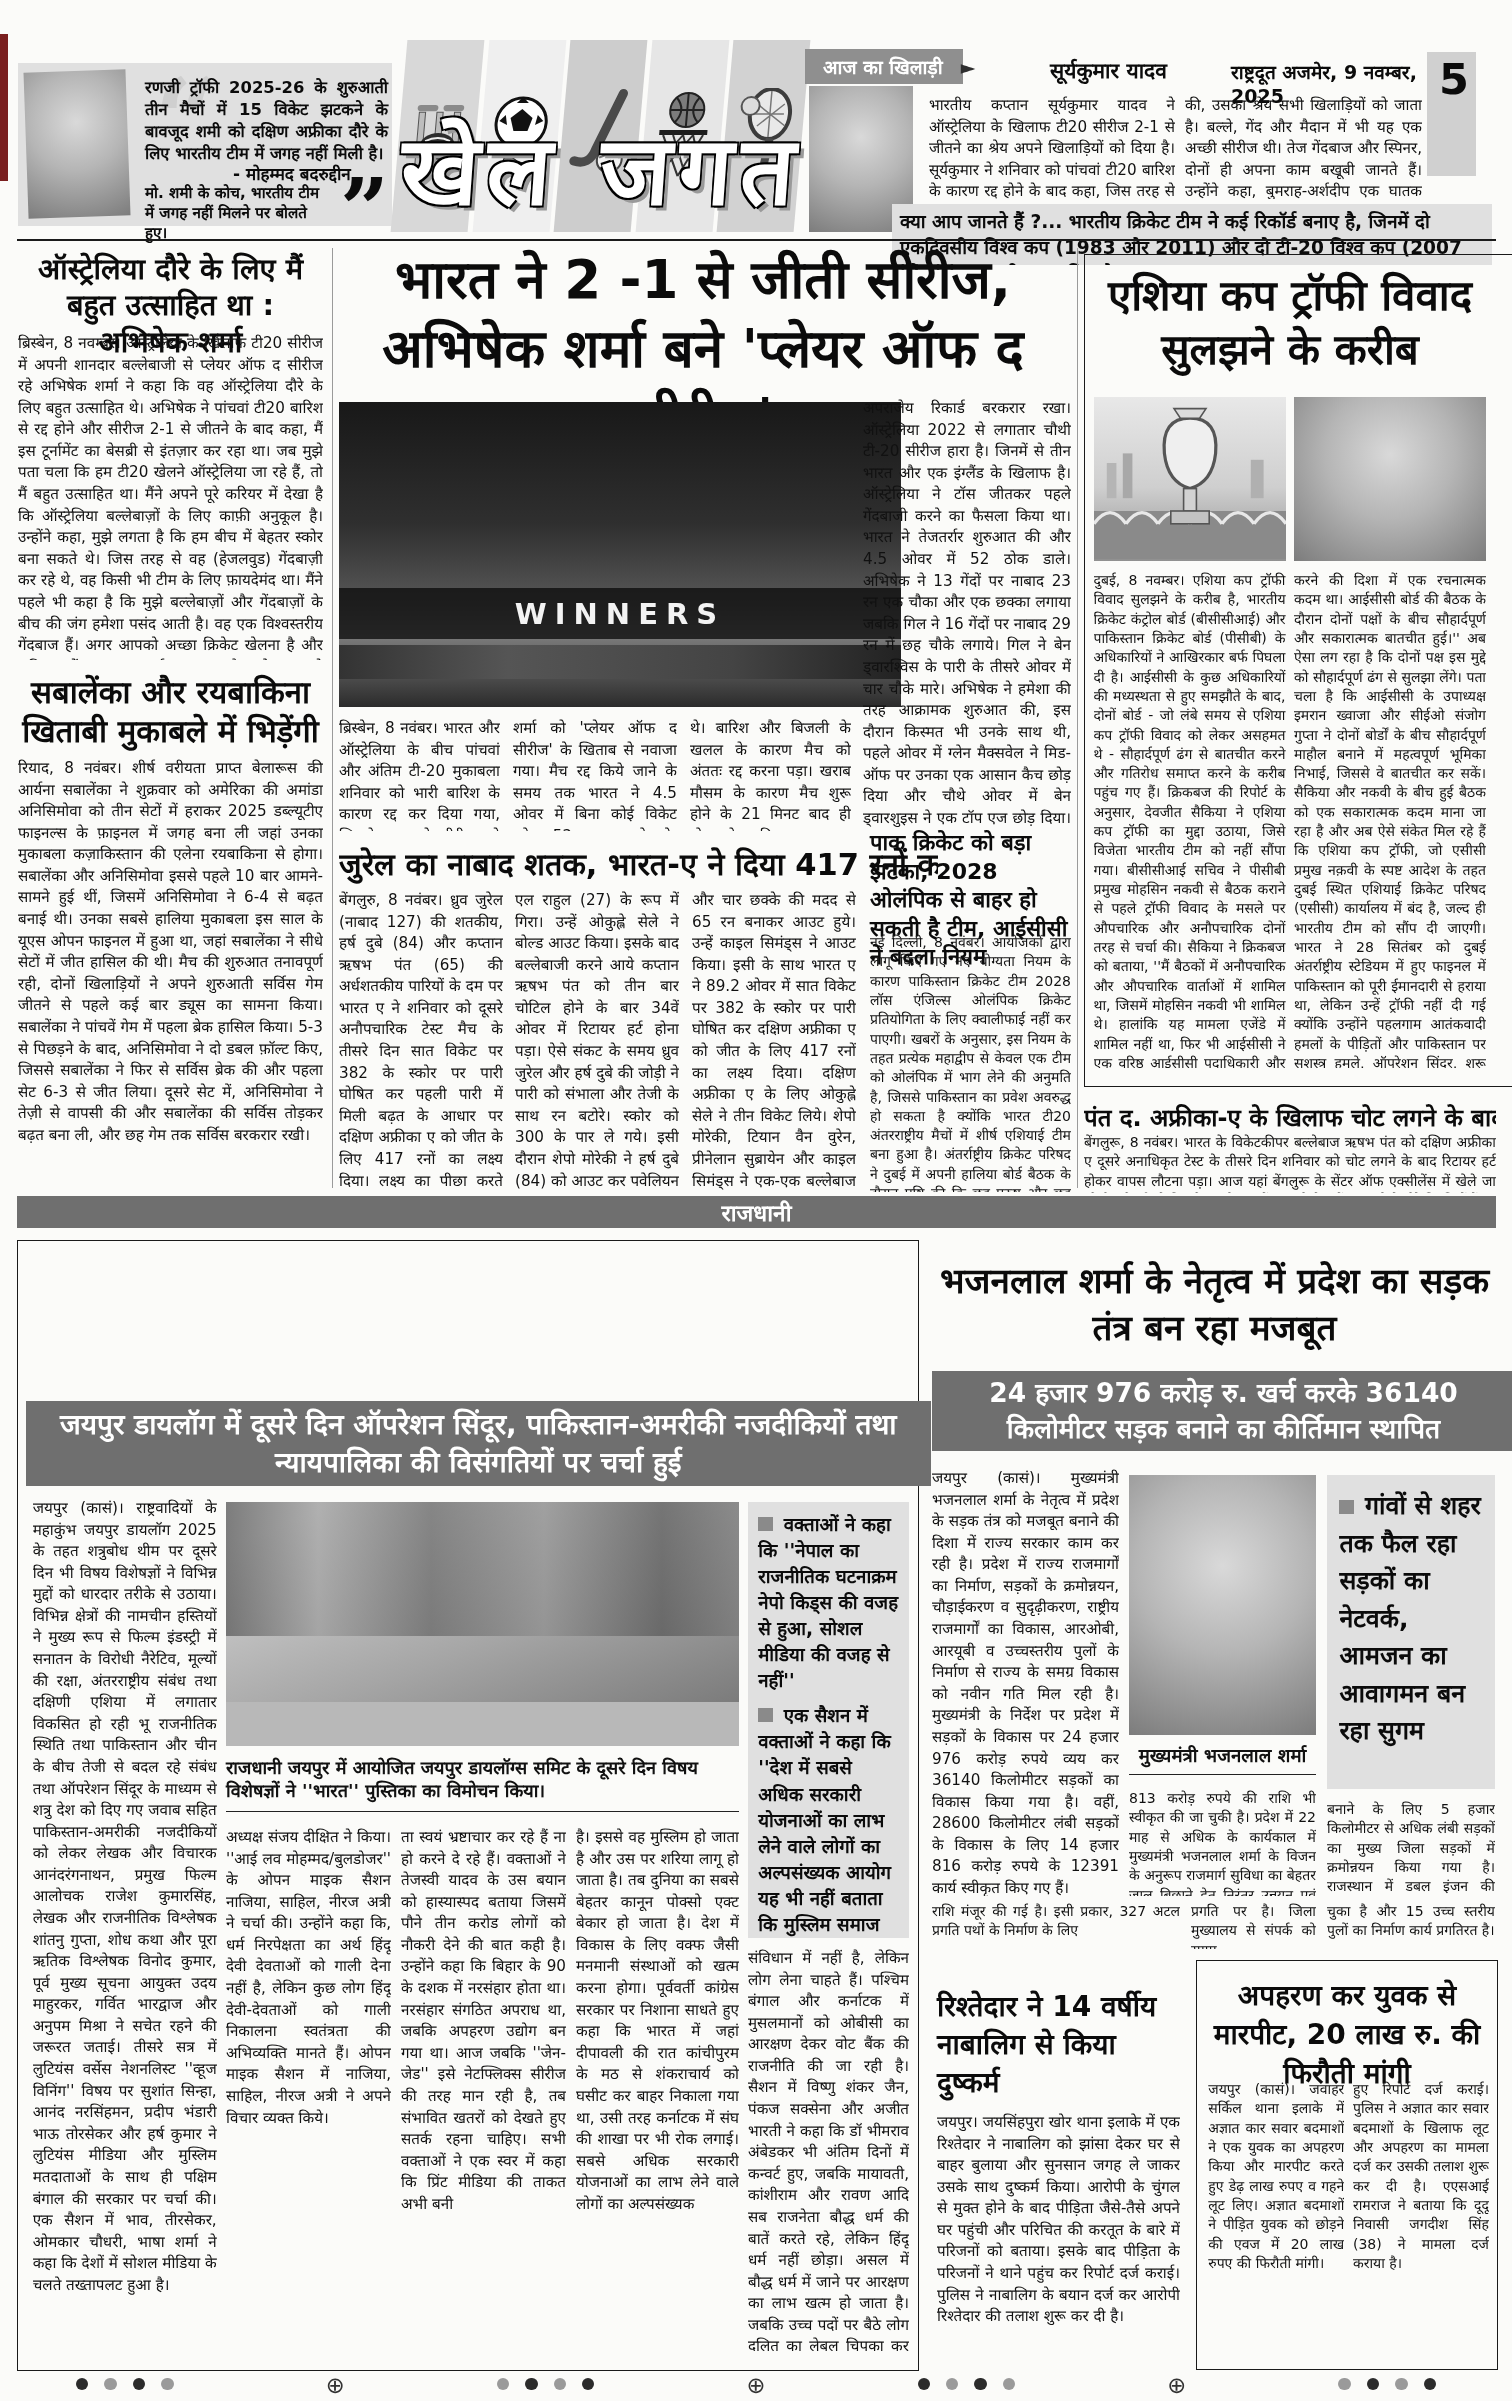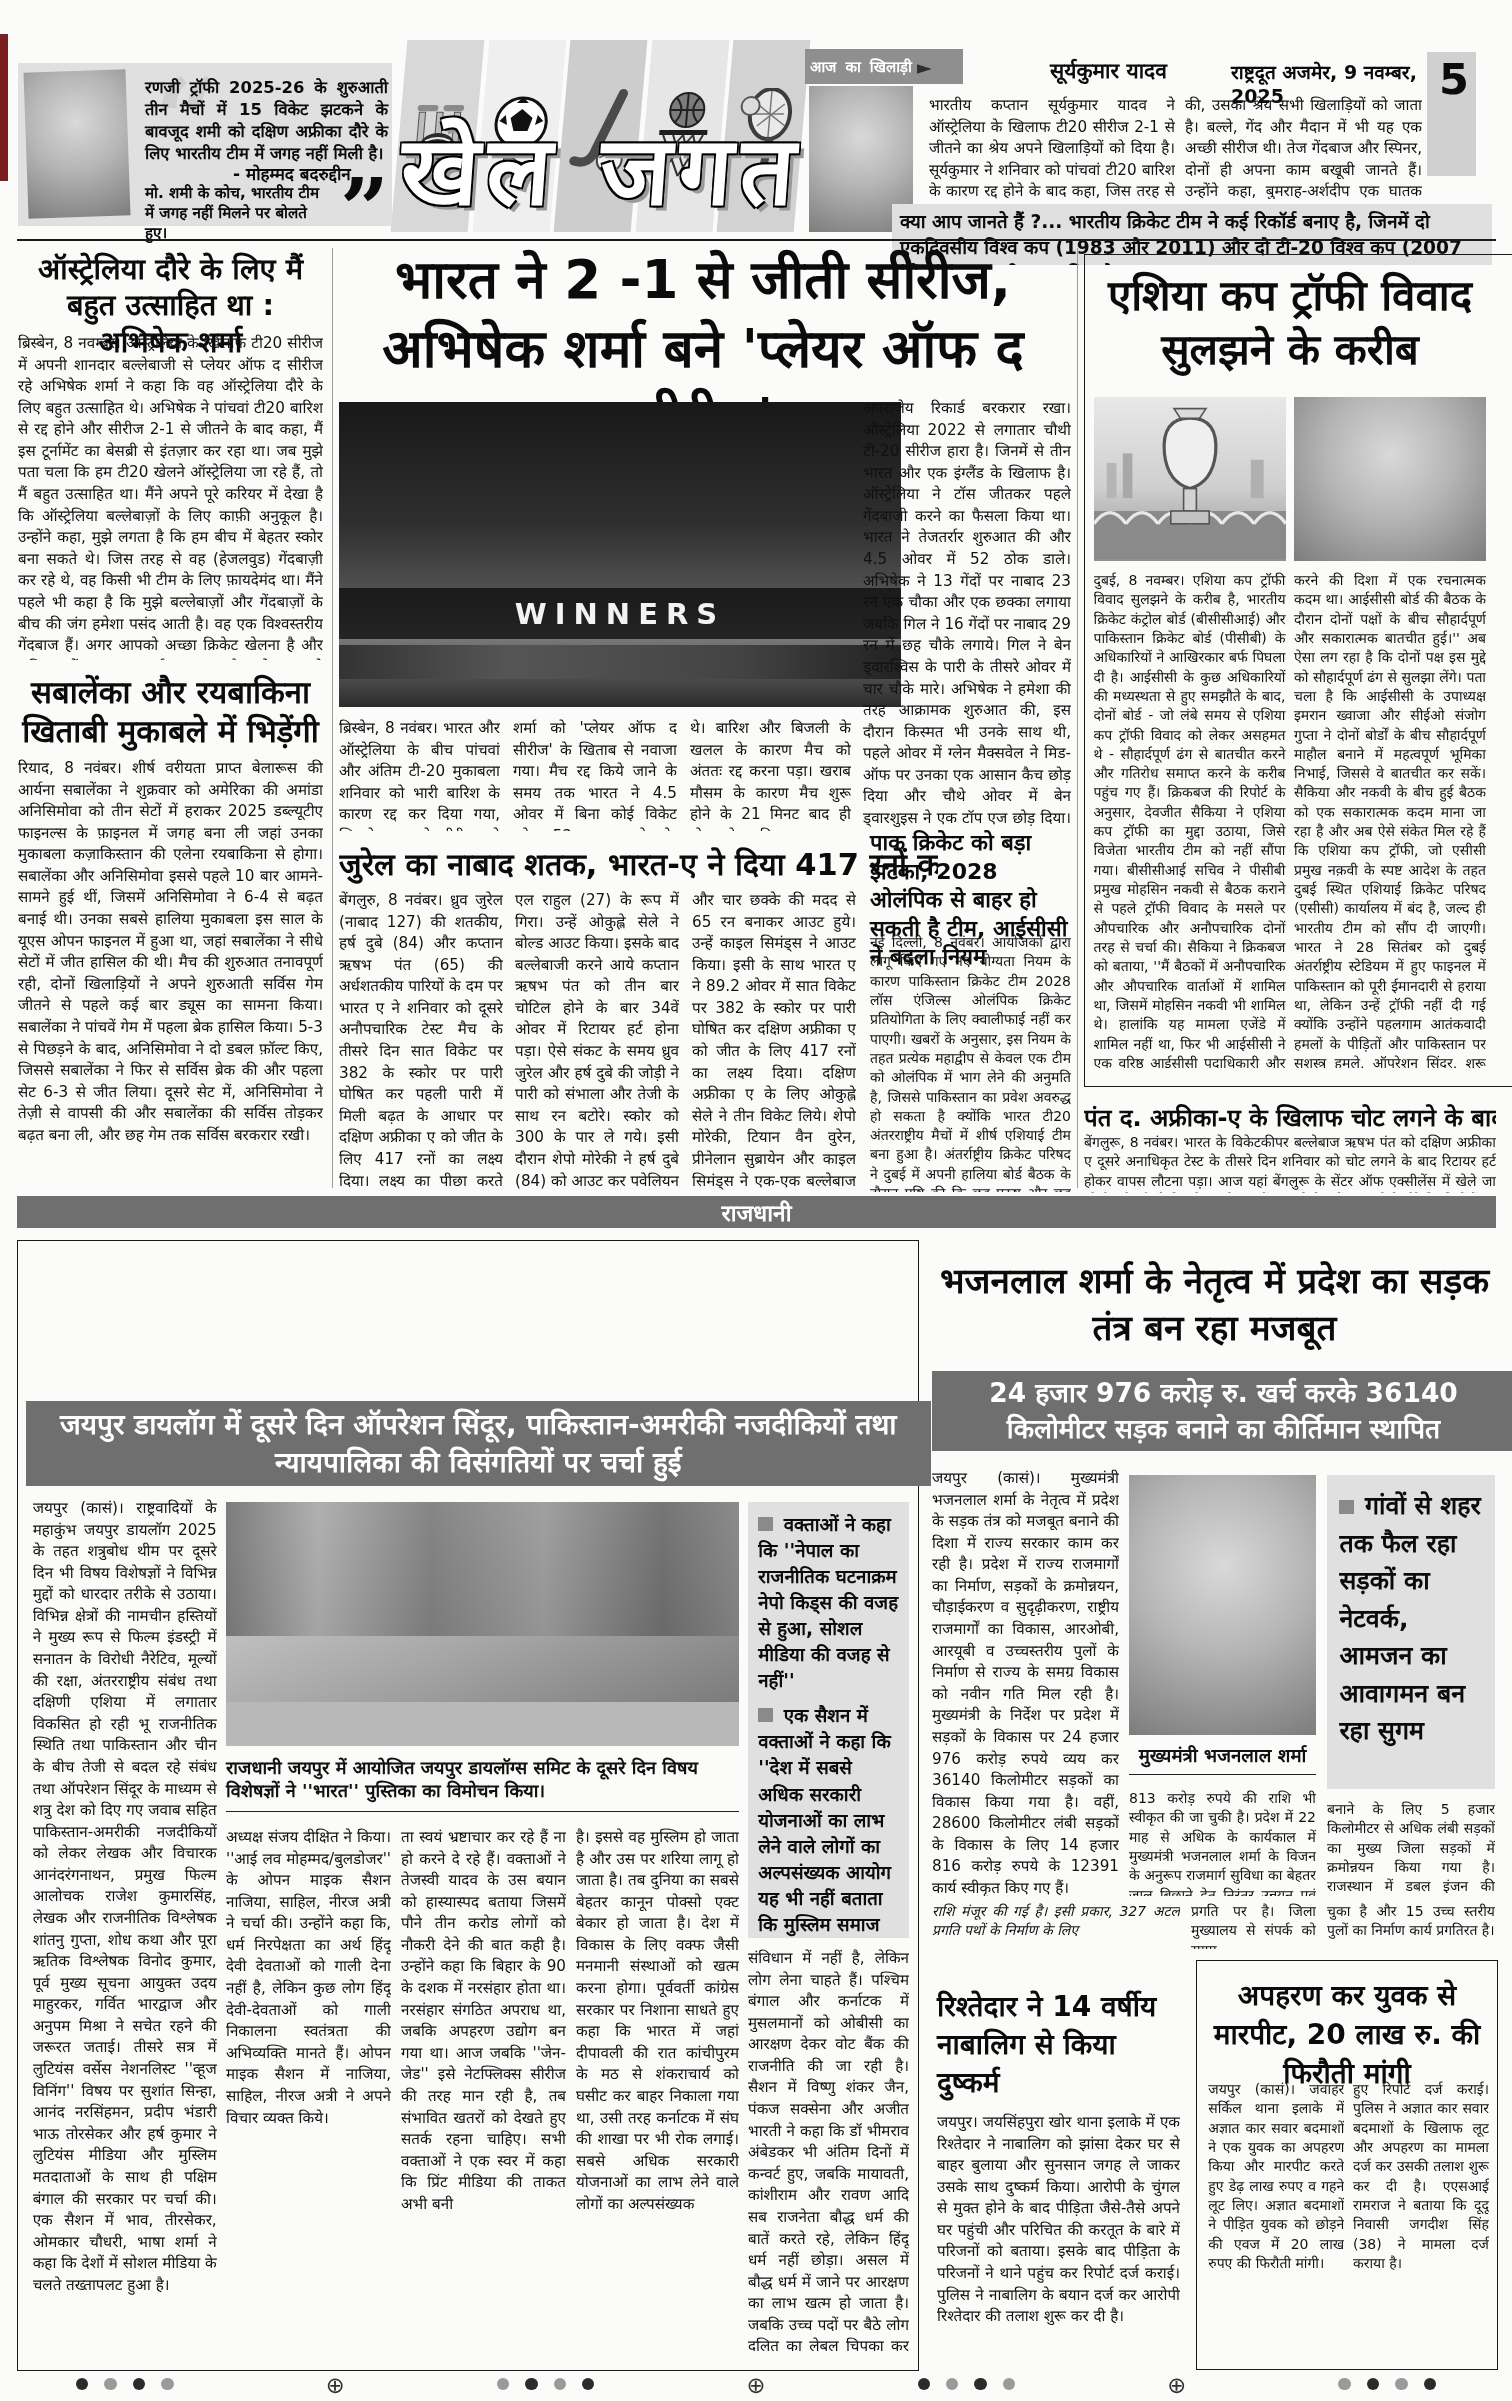--- a/index.html
+++ b/index.html
@@ -86,21 +86,21 @@
             <path d="M20 14 L52 38 M20 26 L50 26 M24 38 L50 16 M36 3 V49" stroke="#777" stroke-width="1.5"></path>
             <rect x="32" y="50" width="8" height="28" fill="#4a4a4a" transform="rotate(8 36 64)"></rect>
             <circle cx="16" cy="18" r="9" fill="#dcdcdc" stroke="#555" stroke-width="2"></circle>
           </svg>
       </div>
     </div>
     <div class="abs masthead-title" style="left:-5.6px;top:84px;width:418px;font-size:95px;line-height:1;text-align:center;transform:skewX(-4deg);">खेल जगत</div>
   </div>
 
   <div class="abs" style="left:805px;top:49px;width:158px;height:35px;display:flex;align-items:center;background:#8f8f8f;">
-    <span class="hl" style="color:#fff;font-size:15px;padding:0 5px;white-space:nowrap;font-family:Liberation Mono, monospace;">आज का खिलाड़ी</span>
+    <span class="hl" style="color:#fff;font-size:19px;padding:0 18px;white-space:nowrap;">आज का खिलाड़ी</span>
     <span style="color:#2e2e2e;font-size:19px;">►</span>
   </div>
   <div class="abs photo ph-face" style="left:809px;top:86px;width:104px;height:146px;"></div>
 
   <div class="abs hl center" style="left:990px;top:56px;width:237px;font-size:21px;">सूर्यकुमार यादव</div>
   <div class="abs hl" style="left:1231px;top:59px;width:226px;font-size:19px;">राष्ट्रदूत अजमेर, 9 नवम्बर, 2025</div>
   <div class="abs" style="left:1427px;top:52px;width:49px;height:124px;background:#d0d0d0;"></div>
   <div class="abs hl" style="left:1439px;top:54px;font-size:43px;">5</div>
   <div class="abs body-txt" style="left:929px;top:95px;width:246px;height:104px;">भारतीय कप्तान सूर्यकुमार यादव ने ऑस्ट्रेलिया के खिलाफ टी20 सीरीज 2-1 से जीतने का श्रेय अपने खिलाड़ियों को दिया है। सूर्यकुमार ने शनिवार को पांचवां टी20 बारिश के कारण रद्द होने के बाद कहा, जिस तरह से सभी ने योगदान दिया और जिस तरह से हमने 0-1 से पिछड़ने के बाद वापसी</div>
   <div class="abs body-txt" style="left:1185px;top:95px;width:237px;height:104px;">की, उसका श्रेय सभी खिलाड़ियों को जाता है। बल्ले, गेंद और मैदान में भी यह एक अच्छी सीरीज थी। तेज गेंदबाज और स्पिनर, दोनों ही अपना काम बखूबी जानते हैं। उन्होंने कहा, बुमराह-अर्शदीप एक घातक जोड़ी है। और फिर अक्षर, वरुण आ रहे है और वो कर रहे है।</div>
@@ -188,21 +188,21 @@
   <div class="abs whitebar" style="left:932px;top:1371px;width:565px;height:80px;font-size:26.5px;line-height:1.35;padding:0 9px;">24 हजार 976 करोड़ रु. खर्च करके 36140 किलोमीटर सड़क बनाने का कीर्तिमान स्थापित</div>
   <div class="abs body-txt" style="left:932px;top:1468px;width:187px;height:428px;">जयपुर (कासं)। मुख्यमंत्री भजनलाल शर्मा के नेतृत्व में प्रदेश के सड़क तंत्र को मजबूत बनाने की दिशा में राज्य सरकार काम कर रही है। प्रदेश में राज्य राजमार्गों का निर्माण, सड़कों के क्रमोन्नयन, चौड़ाईकरण व सुदृढ़ीकरण, राष्ट्रीय राजमार्गों का विकास, आरओबी, आरयूबी व उच्चस्तरीय पुलों के निर्माण से राज्य के समग्र विकास को नवीन गति मिल रही है। मुख्यमंत्री के निर्देश पर प्रदेश में सड़कों के विकास पर 24 हजार 976 करोड़ रुपये व्यय कर 36140 किलोमीटर सड़कों का विकास किया गया है। वहीं, 28600 किलोमीटर लंबी सड़कों के विकास के लिए 14 हजार 816 करोड़ रुपये के 12391 कार्य स्वीकृत किए गए हैं।</div>
   <div class="abs photo ph-face" style="left:1129px;top:1475px;width:187px;height:260px;"></div>
   <div class="abs cap center" style="left:1129px;top:1744px;width:187px;border-bottom:1.7px solid #222;padding-bottom:5.6px;font-size:18.6px;">मुख्यमंत्री भजनलाल शर्मा</div>
   <div class="abs small-txt" style="left:1129px;top:1789px;width:187px;height:107px;">813 करोड़ रुपये की राशि भी स्वीकृत की जा चुकी है। प्रदेश में 22 माह से अधिक के कार्यकाल में मुख्यमंत्री भजनलाल शर्मा के विजन के अनुरूप राजमार्ग सुविधा का बेहतर जाल बिछाने हेतु निरंतर उन्नयन एवं विकास किया जा रहा है। इसी क्रम में 8194 करोड़ रुपये की लागत से 6249 किलोमीटर लंबाई के राज्य राजमार्गों का विकास हो चुका है और 2 हजार 547 करोड़ रुपये से 14 आरओबी का निर्माण पूर्ण हो चुका है।</div>
   <div class="abs graypanel" style="left:1327px;top:1475px;width:168px;height:314px;padding:12.4px;box-sizing:border-box;">
     <span class="bullet-sq"></span>
     <span class="hl" style="font-size:25px;line-height:1.5;">गांवों से शहर तक फैल रहा सड़कों का नेटवर्क, आमजन का आवागमन बन रहा सुगम</span>
   </div>
   <div class="abs small-txt" style="left:1327px;top:1800px;width:168px;height:96px;">बनाने के लिए 5 हजार किलोमीटर से अधिक लंबी सड़कों का मुख्य जिला सड़कों में क्रमोन्नयन किया गया है। राजस्थान में डबल इंजन की सरकार में राष्ट्रीय राजमार्गों का विकास हो रहा है। 600 किलोमीटर लंबाई के राष्ट्रीय राजमार्गों का चौडाईकरण व सुदृढ़ीकरण हो चुका है। वहीं 457 किलोमीटर लंबाई के राष्ट्रीय राजमार्गों को चौड़ा करने का कार्य प्रगति पर है। रेलवे क्रॉसिंग को सुरक्षित बनाने के लिए प्रदेश में 10 आरओबी की स्वीकृति जारी की जा चुकी है।</div>
-  <div class="abs small-txt" style="left:932px;top:1902px;width:248px;height:47px;font-style:italic;">राशि मंजूर की गई है। इसी प्रकार, 327 अटल प्रगति पथों के निर्माण के लिए</div>
+  <div class="abs small-txt" style="left:932px;top:1902px;width:248px;height:47px;">राशि मंजूर की गई है। इसी प्रकार, 327 अटल प्रगति पथों के निर्माण के लिए</div>
   <div class="abs small-txt" style="left:1191px;top:1902px;width:125px;height:47px;">प्रगति पर है। जिला मुख्यालय से संपर्क को सुगम</div>
   <div class="abs small-txt" style="left:1327px;top:1902px;width:168px;height:47px;">चुका है और 15 उच्च स्तरीय पुलों का निर्माण कार्य प्रगतिरत है।</div>
 
   <div class="abs hl" style="left:937px;top:1988px;width:243px;font-size:28px;line-height:1.35;">रिश्तेदार ने 14 वर्षीय नाबालिग से किया दुष्कर्म</div>
   <div class="abs body-txt" style="left:937px;top:2112px;width:243px;height:254px;">जयपुर। जयसिंहपुरा खोर थाना इलाके में एक रिश्तेदार ने नाबालिग को झांसा देकर घर से बाहर बुलाया और सुनसान जगह ले जाकर उसके साथ दुष्कर्म किया। आरोपी के चुंगल से मुक्त होने के बाद पीड़िता जैसे-तैसे अपने घर पहुंची और परिचित की करतूत के बारे में परिजनों को बताया। इसके बाद पीड़िता के परिजनों ने थाने पहुंच कर रिपोर्ट दर्ज कराई। पुलिस ने नाबालिग के बयान दर्ज कर आरोपी रिश्तेदार की तलाश शुरू कर दी है।</div>
 
   <div class="abs boxed" style="left:1196px;top:1960px;width:300px;height:408px;">
     <div class="abs hl center" style="left:9px;top:14.7px;width:282px;font-size:28px;line-height:1.4;">अपहरण कर युवक से मारपीट, 20 लाख रु. की फिरौती मांगी</div>
     <div class="abs small-txt" style="left:11.3px;top:119px;width:136px;height:274px;">जयपुर (कासं)। जवाहर सर्किल थाना इलाके में अज्ञात कार सवार बदमाशों ने एक युवक का अपहरण किया और मारपीट करते हुए डेढ़ लाख रुपए व गहने लूट लिए। अज्ञात बदमाशों ने पीड़ित युवक को छोड़ने की एवज में 20 लाख रुपए की फिरौती मांगी।</div>
     <div class="abs small-txt" style="left:156px;top:119px;width:136px;height:274px;">हुए रिपोर्ट दर्ज कराई। पुलिस ने अज्ञात कार सवार बदमाशों के खिलाफ लूट और अपहरण का मामला दर्ज कर उसकी तलाश शुरू कर दी है। एएसआई रामराज ने बताया कि दूदू निवासी जगदीश सिंह (38) ने मामला दर्ज कराया है।</div>

